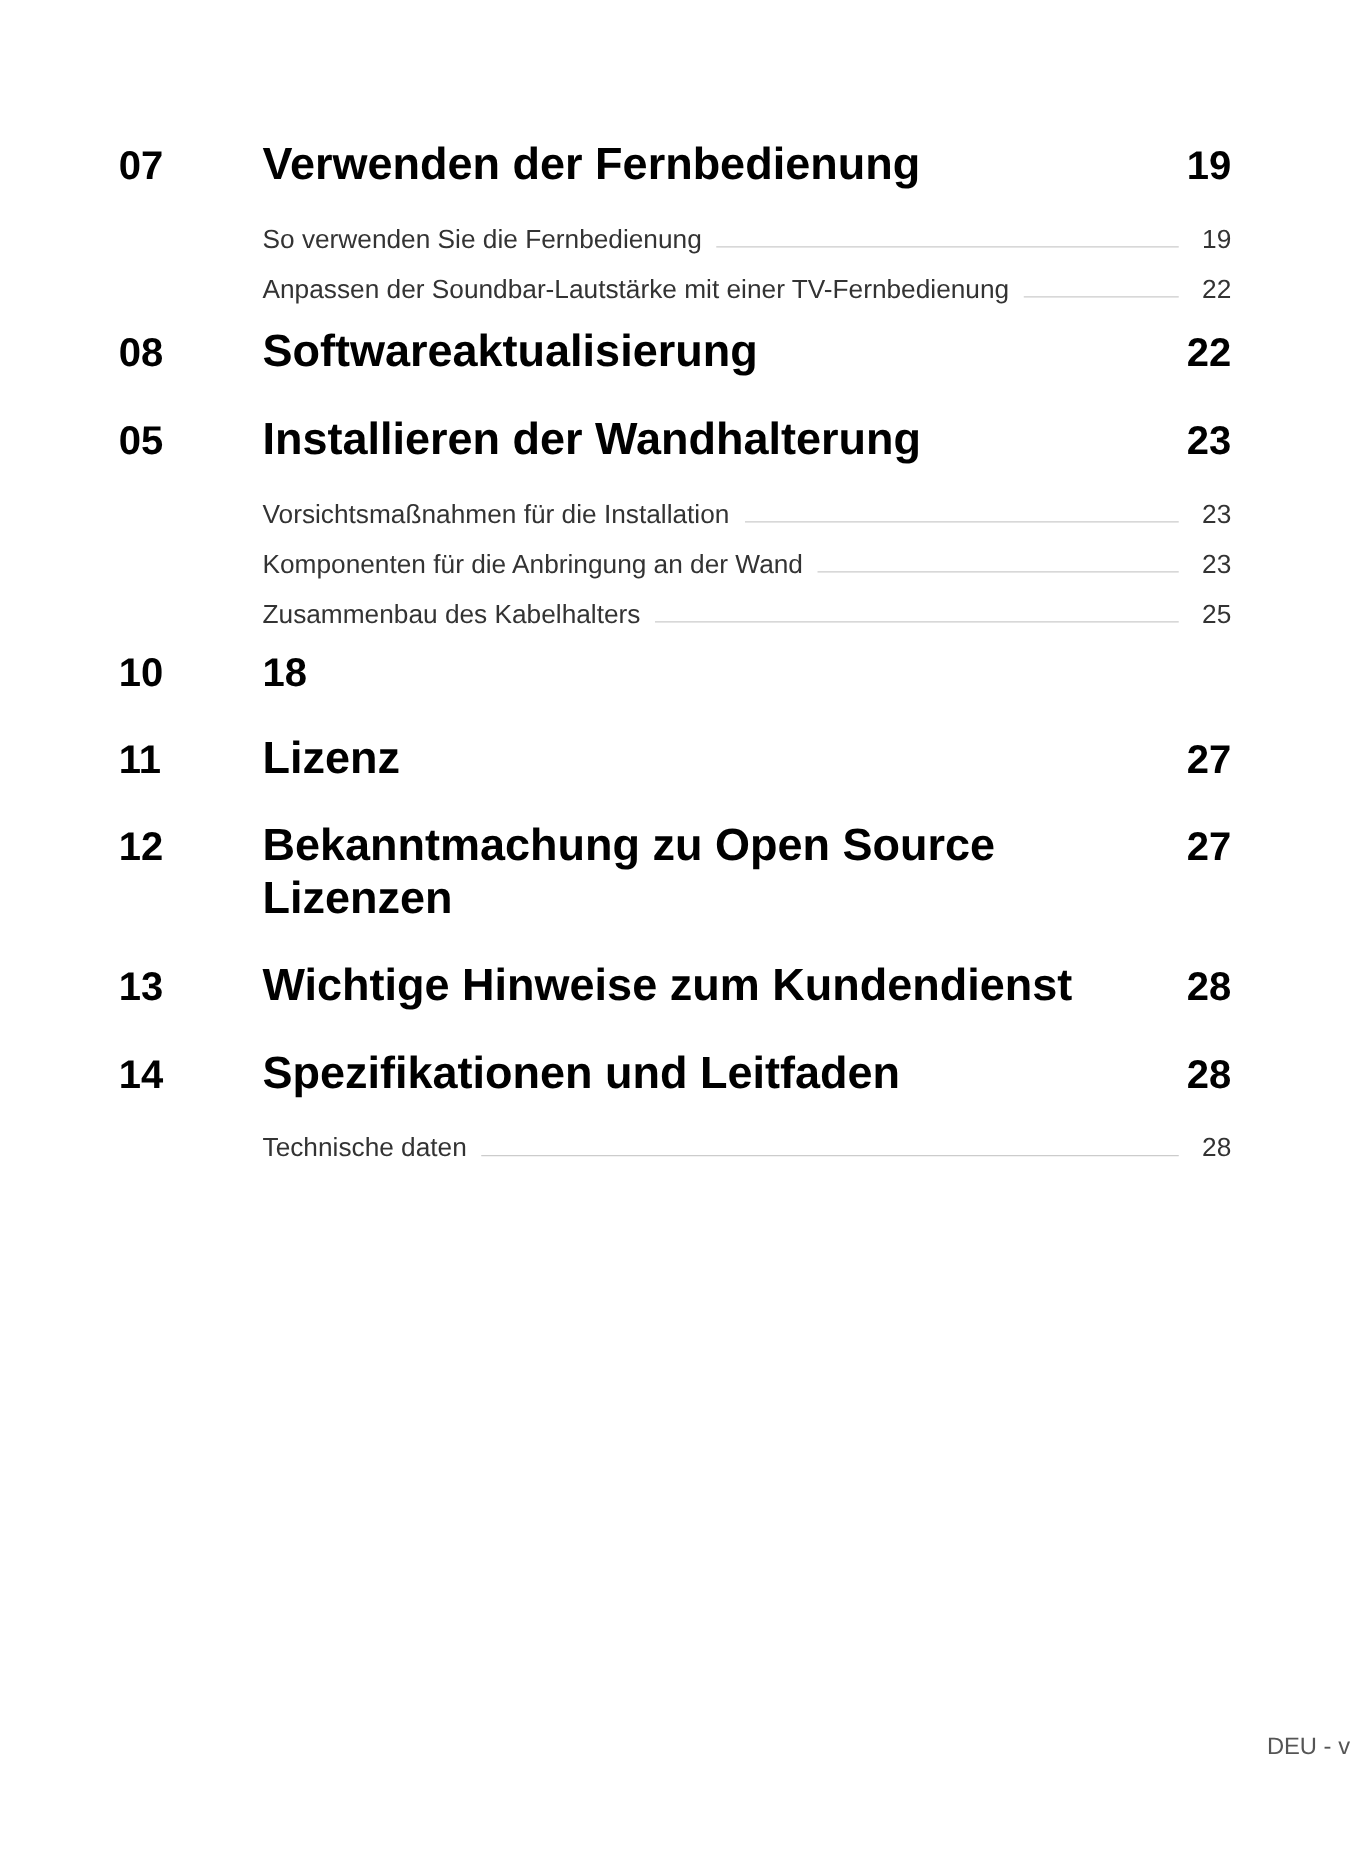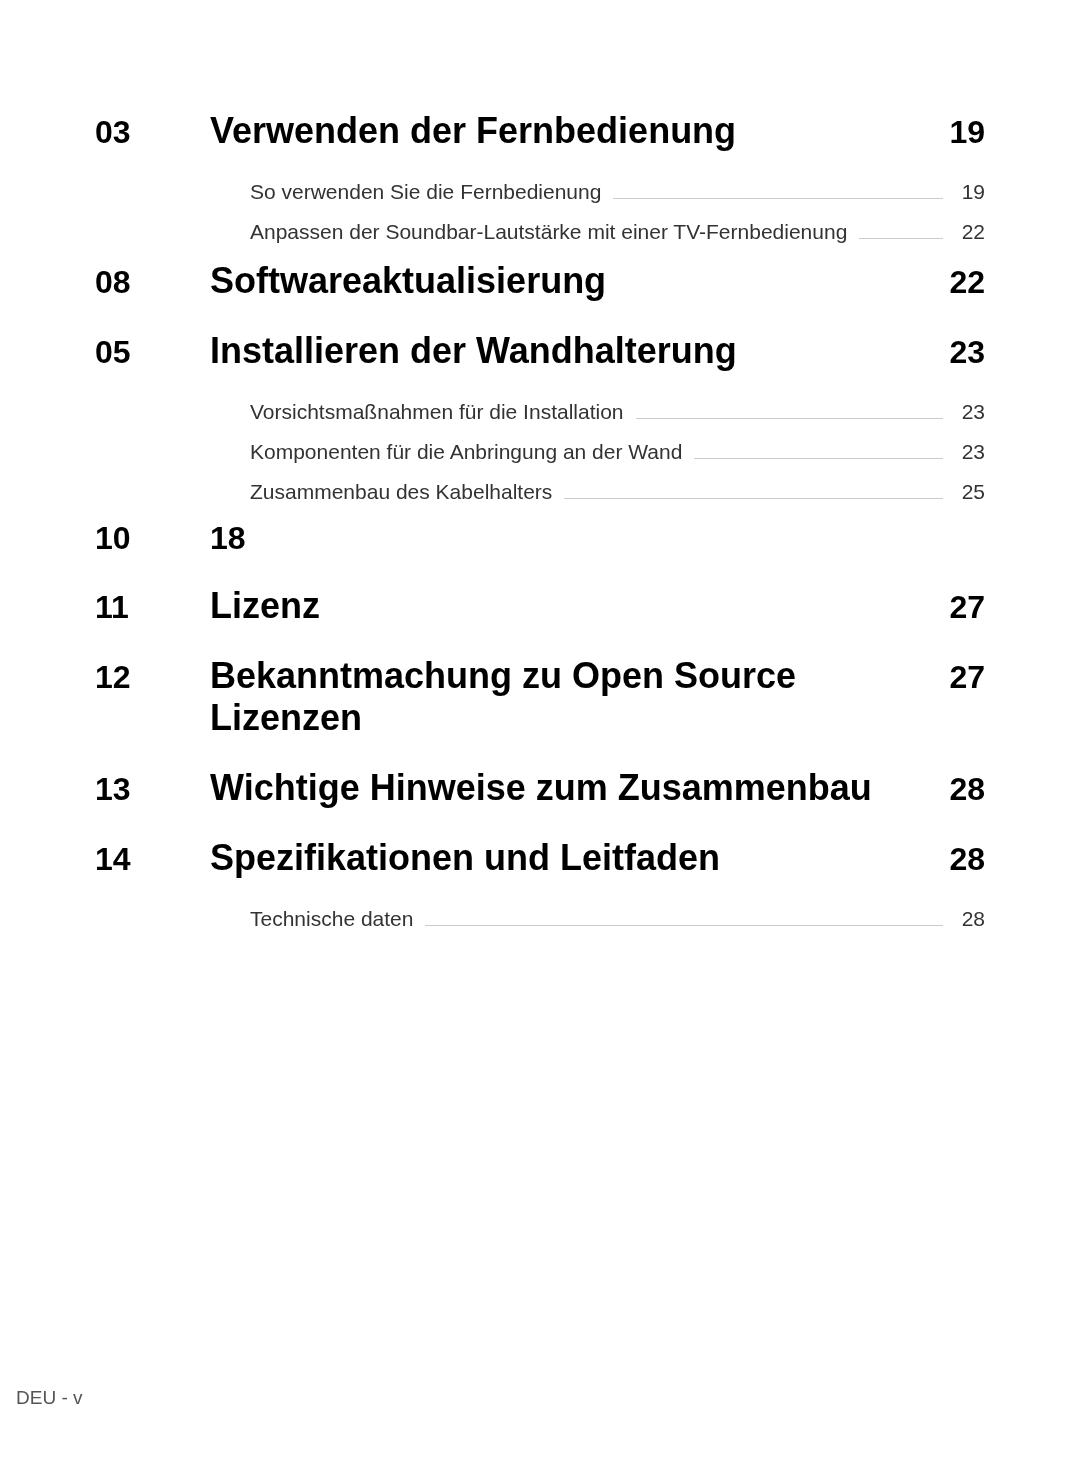--- a/index.html
+++ b/index.html
@@ -56,21 +56,20 @@
       align-items: baseline;
       margin-bottom: 16px;
       margin-left: 115px;
     }
     
     .sub-entry-title {
       font-size: 21px;
       font-weight: 300;
       color: #333333;
       flex-shrink: 0;
-      margin-left: 40px;
     }
     
     .sub-entry-leader {
       flex-grow: 1;
       border-bottom: 1px solid #cccccc;
       margin: 0 12px 4px 12px;
       min-width: 60px;
     }
     
     .sub-entry-page {
@@ -80,33 +79,33 @@
       text-align: right;
       flex-shrink: 0;
       width: 30px;
     }
     
     .footer {
       position: absolute;
       bottom: 70px;
       left: 16px;
       right: 0;
-      text-align: left;
+      text-align: right;
       font-size: 19px;
       color: #555555;
     }
   </style>
 </head>
 <body>
 
 <div class="content">
 
   <div class="section">
     <div class="section-header">
-      <span class="section-number">03</span>
+      <span class="section-number">07</span>
       <span class="section-title">Verwenden der Fernbedienung</span>
       <span class="section-page">19</span>
     </div>
     <div class="sub-entry">
       <span class="sub-entry-title">So verwenden Sie die Fernbedienung</span>
       <span class="sub-entry-leader"></span>
       <span class="sub-entry-page">19</span>
     </div>
     <div class="sub-entry">
       <span class="sub-entry-title">Anpassen der Soundbar-Lautstärke mit einer TV-Fernbedienung</span>
@@ -165,21 +164,21 @@
     <div class="section-header">
       <span class="section-number">12</span>
       <span class="section-title">Bekanntmachung zu Open Source Lizenzen</span>
       <span class="section-page">27</span>
     </div>
   </div>
 
   <div class="section">
     <div class="section-header">
       <span class="section-number">13</span>
-      <span class="section-title">Wichtige Hinweise zum Zusammenbau</span>
+      <span class="section-title">Wichtige Hinweise zum Kundendienst</span>
       <span class="section-page">28</span>
     </div>
   </div>
 
   <div class="section">
     <div class="section-header">
       <span class="section-number">14</span>
       <span class="section-title">Spezifikationen und Leitfaden</span>
       <span class="section-page">28</span>
     </div>

